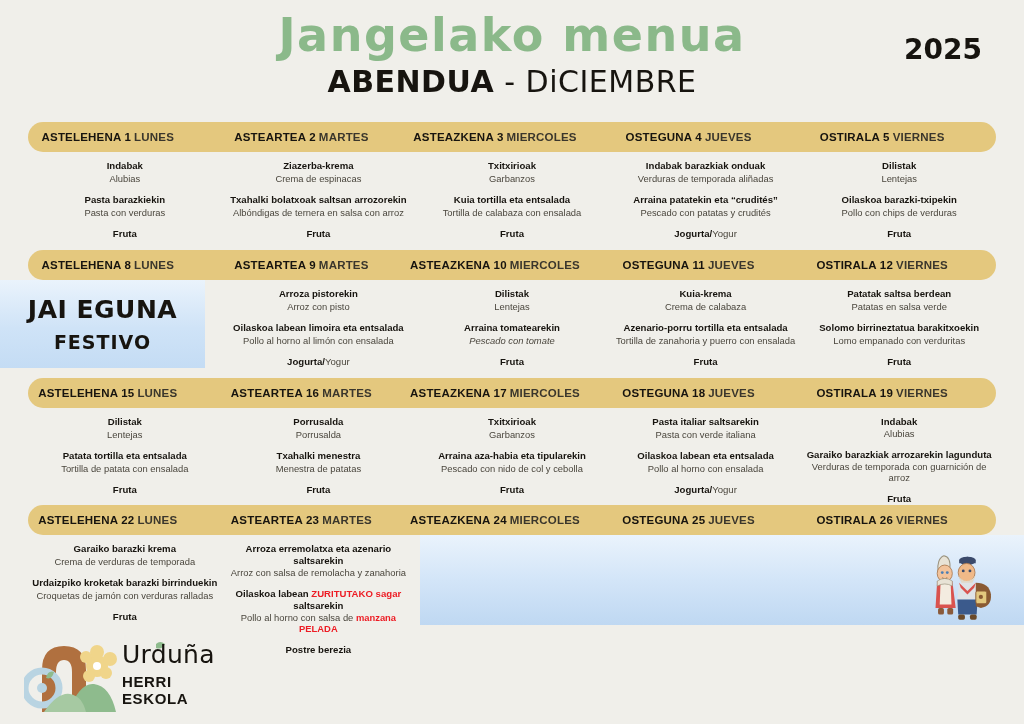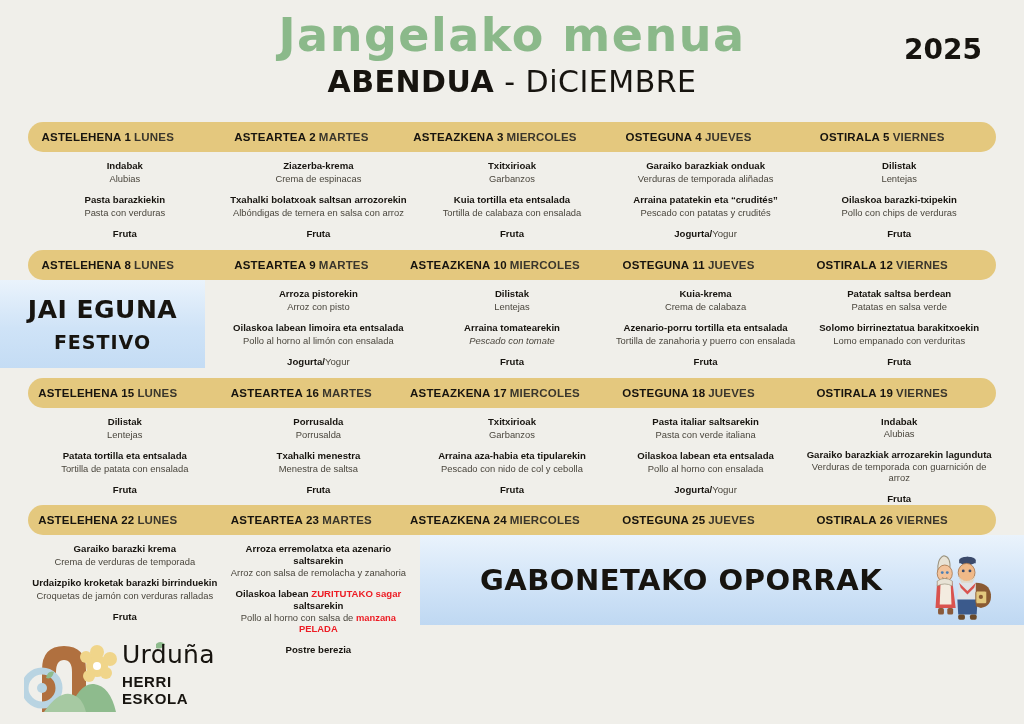--- a/index.html
+++ b/index.html
@@ -176,21 +176,21 @@
       <div class="day">
         <div class="d-eu">Txitxirioak</div>
         <div class="gap"></div>
         <div class="d-es">Garbanzos</div>
         <div class="d-eu tight">Kuia tortilla eta entsalada</div>
         <div class="gap"></div>
         <div class="d-es">Tortilla de calabaza con ensalada</div>
         <div class="d-eu tight">Fruta</div>
       </div>
       <div class="day">
-        <div class="d-eu">Garaiko barazkiak onduak</div>
+        <div class="d-eu">Indabak barazkiak onduak</div>
         <div class="gap"></div>
         <div class="d-es">Verduras de temporada aliñadas</div>
         <div class="d-eu tight">Arraina patatekin eta “crudités”</div>
         <div class="gap"></div>
         <div class="d-es">Pescado con patatas y crudités</div>
         <div class="d-eu tight"><span>Jogurta/</span><span style="font-weight:400;color:#4a463d;">Yogur</span></div>
       </div>
       <div class="day">
         <div class="d-eu">Dilistak</div>
         <div class="gap"></div>
@@ -315,21 +315,21 @@
         <div class="gap"></div>
         <div class="d-es">Tortilla de patata con ensalada</div>
         <div class="d-eu tight">Fruta</div>
       </div>
       <div class="day">
         <div class="d-eu">Porrusalda</div>
         <div class="gap"></div>
         <div class="d-es">Porrusalda</div>
         <div class="d-eu tight">Txahalki menestra</div>
         <div class="gap"></div>
-        <div class="d-es">Menestra de saltsa</div>
+        <div class="d-es">Menestra de patatas</div>
         <div class="d-eu tight">Fruta</div>
       </div>
       <div class="day">
         <div class="d-eu">Txitxirioak</div>
         <div class="gap"></div>
         <div class="d-es">Garbanzos</div>
         <div class="d-eu tight">Arraina aza-habia eta tipularekin</div>
         <div class="gap"></div>
         <div class="d-es">Pescado con nido de col y cebolla</div>
         <div class="d-eu tight">Fruta</div>
@@ -402,21 +402,20 @@
         <div class="gap"></div>
         <div class="d-es"><span>Pollo al horno con salsa de </span><span class="hi">manzana PELADA</span></div>
         <div class="d-eu tight">Postre berezia</div>
       </div>
       <div class="day"></div>
       <div class="day"></div>
       <div class="day"></div>
     </div>
 
     <div class="gabon">
-      <div class="gabon-txt">GABONETAKO OPORRAK</div>
       <svg class="olentzero" viewBox="0 0 100 100">
 
         <path d="M38 20 C32 22 30 30 31 38 L45 36 C46 27 44 21 38 20 Z" fill="#e8e3d6" stroke="#9a937f" stroke-width="1.2"></path>
         <ellipse cx="39" cy="41" rx="9" ry="10" fill="#f2c39b" stroke="#a8764c" stroke-width="1"></ellipse>
         <circle cx="36" cy="40" r="1.7" fill="#4a7fb5"></circle>
         <circle cx="42" cy="40" r="1.7" fill="#4a7fb5"></circle>
         <path d="M36 46 Q39 49 42 46" stroke="#a8764c" stroke-width="1.2" fill="none"></path>
         <path d="M29 36 Q30 48 33 52 L46 52 Q49 47 49 37 Z" fill="none"></path>
         <path d="M30 50 L48 50 L52 82 L28 82 Z" fill="#d9534f"></path>
         <path d="M34 52 L46 52 L47 78 L33 78 Z" fill="#f3ece0"></path>

